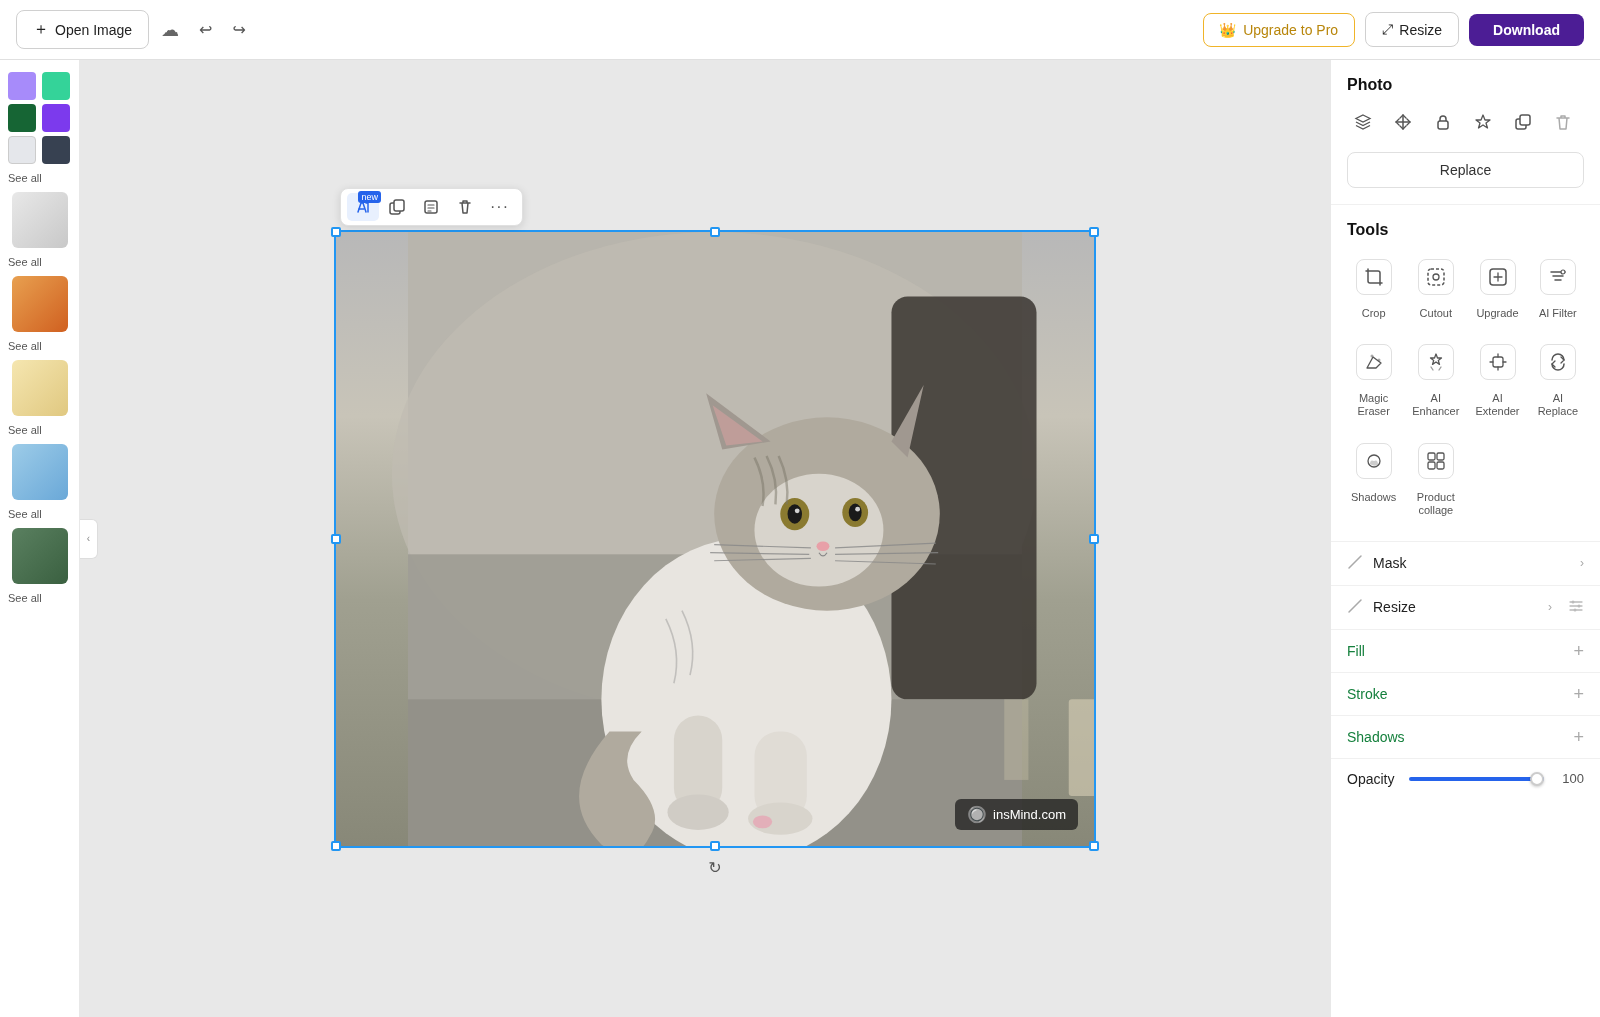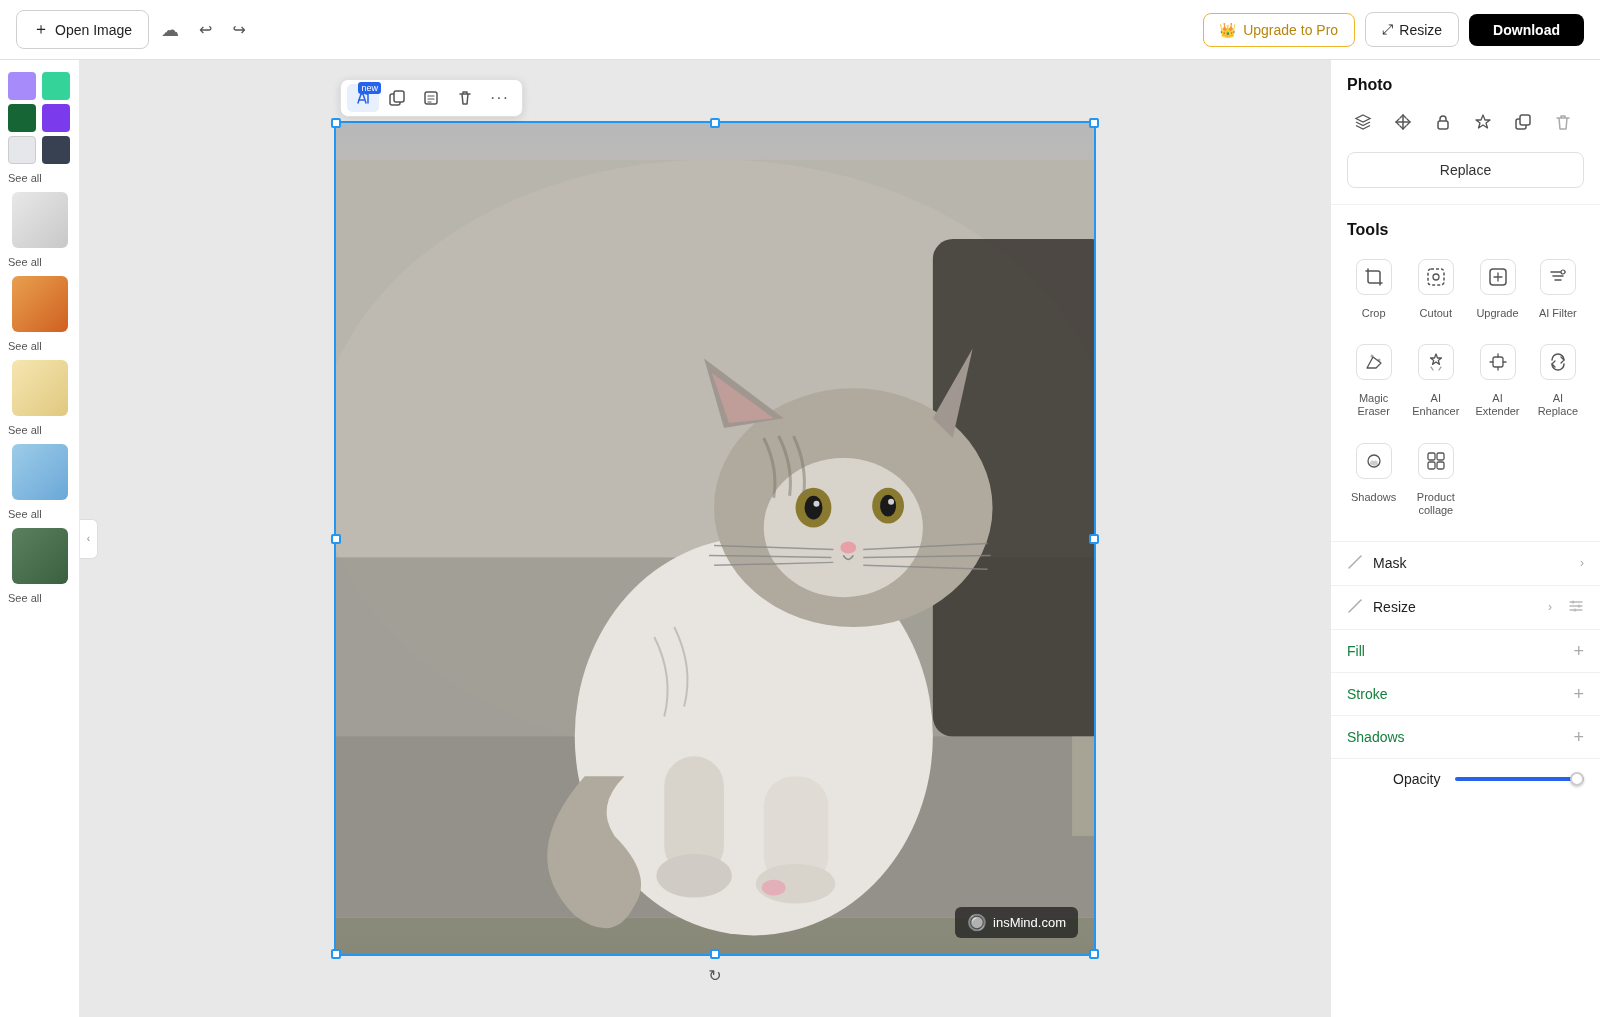--- a/index.html
+++ b/index.html
@@ -37,21 +37,21 @@
       font-size: 14px; font-weight: 500; color: #b8860b;
     }
     .resize-btn {
       display: flex; align-items: center; gap: 6px;
       padding: 8px 16px; border: 1px solid #d0d0d0;
       border-radius: 8px; background: #fff; cursor: pointer;
       font-size: 14px; font-weight: 500; color: #222;
     }
     .download-btn {
       padding: 8px 24px; border: none;
-      border-radius: 8px; background: #000000; cursor: pointer;
+      border-radius: 8px; background: #4c1d95; cursor: pointer;
       font-size: 14px; font-weight: 600; color: #fff;
     }
 
     
     .main-layout {
       display: flex;
       flex: 1;
       overflow: hidden;
     }
 
@@ -121,21 +121,21 @@
       border-radius: 0 6px 6px 0;
       display: flex; align-items: center; justify-content: center;
       cursor: pointer;
       font-size: 10px; color: #888;
     }
 
     
     .image-frame {
       position: relative;
       width: 762px;
-      height: 835px;
+      height: 618px;
       border: 2px solid #2196F3;
       border-radius: 2px;
       cursor: move;
       margin-left: 20px;
     }
     .cat-image {
       width: 100%; height: 100%;
       background: linear-gradient(180deg, #b8b8b8 0%, #c8c4b8 30%, #a0a090 60%, #888878 100%);
       position: relative;
       overflow: hidden;
@@ -314,21 +314,21 @@
     .property-label {
       flex: 1; font-size: 14px; color: #15803d; font-weight: 400;
     }
     .property-add {
       font-size: 18px; color: #aaa; cursor: pointer; line-height: 1;
     }
 
     
     .opacity-row {
       display: flex; align-items: center;
-      padding: 12px 16px; gap: 12px; margin-left: 46px;
+      padding: 12px 16px; gap: 12px;
     }
     .opacity-label {
       font-size: 14px; color: #222; font-weight: 500; min-width: 50px;
     }
     .opacity-slider {
       flex: 1;
       -webkit-appearance: none;
       height: 4px;
       border-radius: 2px;
       background: linear-gradient(to right, #2563eb 0%, #2563eb 100%, #e0e0e0 100%);

